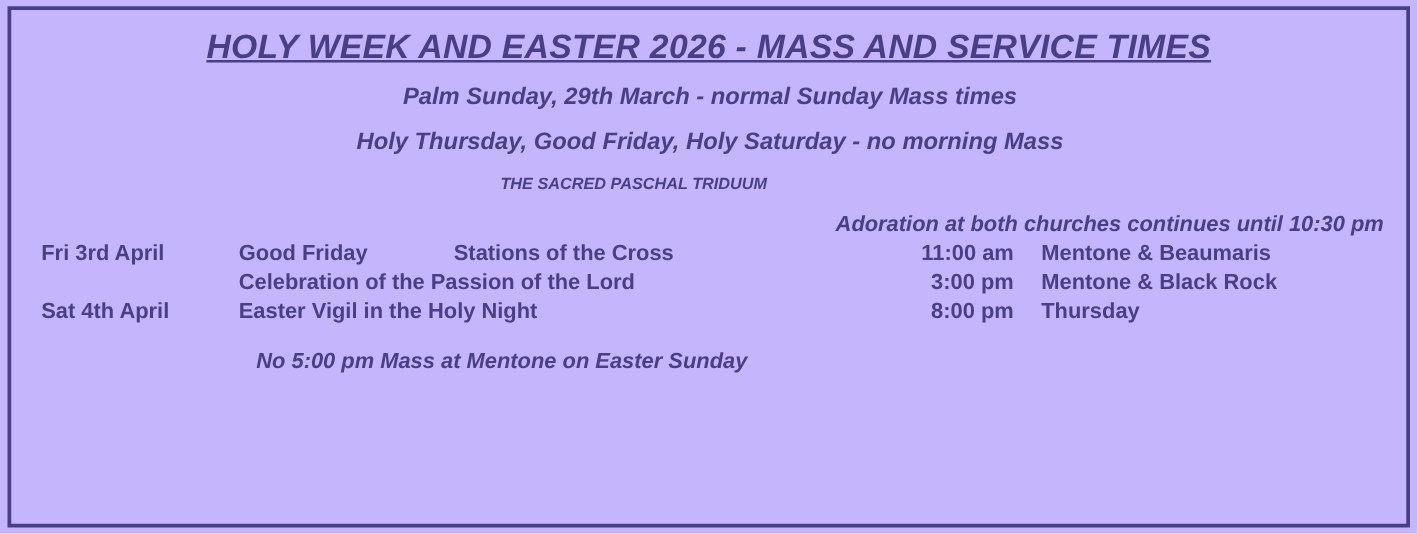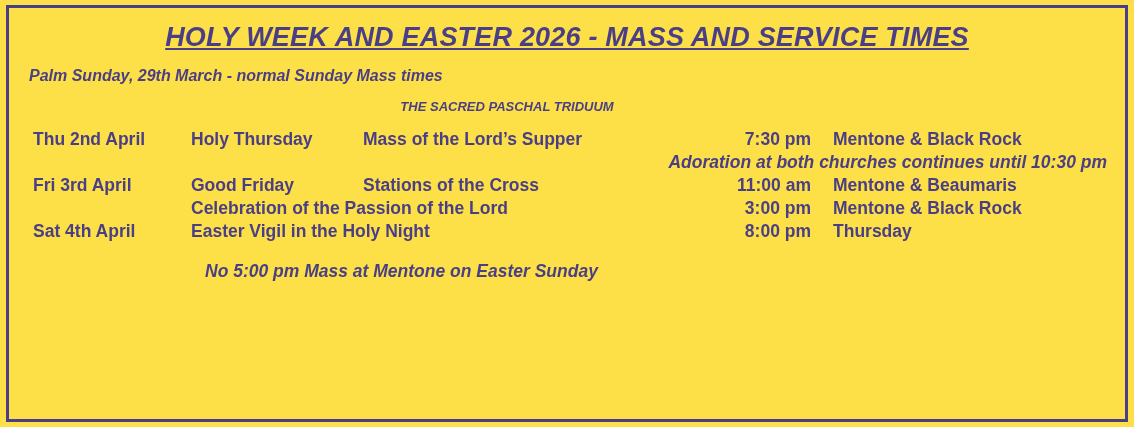--- a/index.html
+++ b/index.html
@@ -8,21 +8,21 @@
     background: #ffffff;
   }
   body {
     font-family: "Liberation Sans", sans-serif;
   }
   .poster {
     position: relative;
     width: 1134px;
     height: 427px;
     box-sizing: border-box;
-    background: #fde047;
+    background: #c4b5fd;
     overflow: hidden;
   }
   .frame {
     position: absolute;
     left: 6px;
     top: 5px;
     right: 6px;
     bottom: 5px;
     border: 3px solid #4a3f86;
     box-sizing: border-box;
@@ -41,25 +41,26 @@
     text-align: center;
     font-size: 27px;
     font-weight: bold;
     font-style: italic;
     text-decoration: underline;
     letter-spacing: 0.2px;
     margin: 4px 0 14px 0;
     color: #4a3f86;
   }
   .lead {
-    font-size: 16px;
+    font-size: 19px;
     font-weight: bold;
     font-style: italic;
     margin: 0 0 14px 2px;
     color: #4a3f86;
+    text-align: center;
   }
   .triduum {
     text-align: center;
     font-size: 13px;
     font-weight: bold;
     font-style: italic;
     margin: 10px 0 14px 0;
     padding-right: 120px;
     color: #4a3f86;
   }
@@ -102,32 +103,26 @@
 </head>
 <body>
 
 <div class="poster">
   <div class="frame">
     <div class="inner">
 
       <div class="title">HOLY WEEK AND EASTER 2026 - MASS AND SERVICE TIMES</div>
 
       <div class="lead">Palm Sunday, 29th March - normal Sunday Mass times</div>
+      <div class="lead">Holy Thursday, Good Friday, Holy Saturday - no morning Mass</div>
 
       <div class="triduum">THE SACRED PASCHAL TRIDUUM</div>
 
       <table class="schedule">
         <tbody>
-          <tr>
-            <td class="col-date">Thu 2nd April</td>
-            <td class="col-day">Holy Thursday</td>
-            <td class="col-event">Mass of the Lord’s Supper</td>
-            <td class="col-time">7:30 pm</td>
-            <td class="col-place">Mentone &amp; Black Rock</td>
-          </tr>
           <tr class="note-row">
             <td class="col-date"></td>
             <td class="col-day"></td>
             <td colspan="3" class="note-indent">Adoration at both churches continues until 10:30 pm</td>
           </tr>
 
           <tr class="row-gap">
             <td class="col-date">Fri 3rd April</td>
             <td class="col-day">Good Friday</td>
             <td class="col-event">Stations of the Cross</td>

